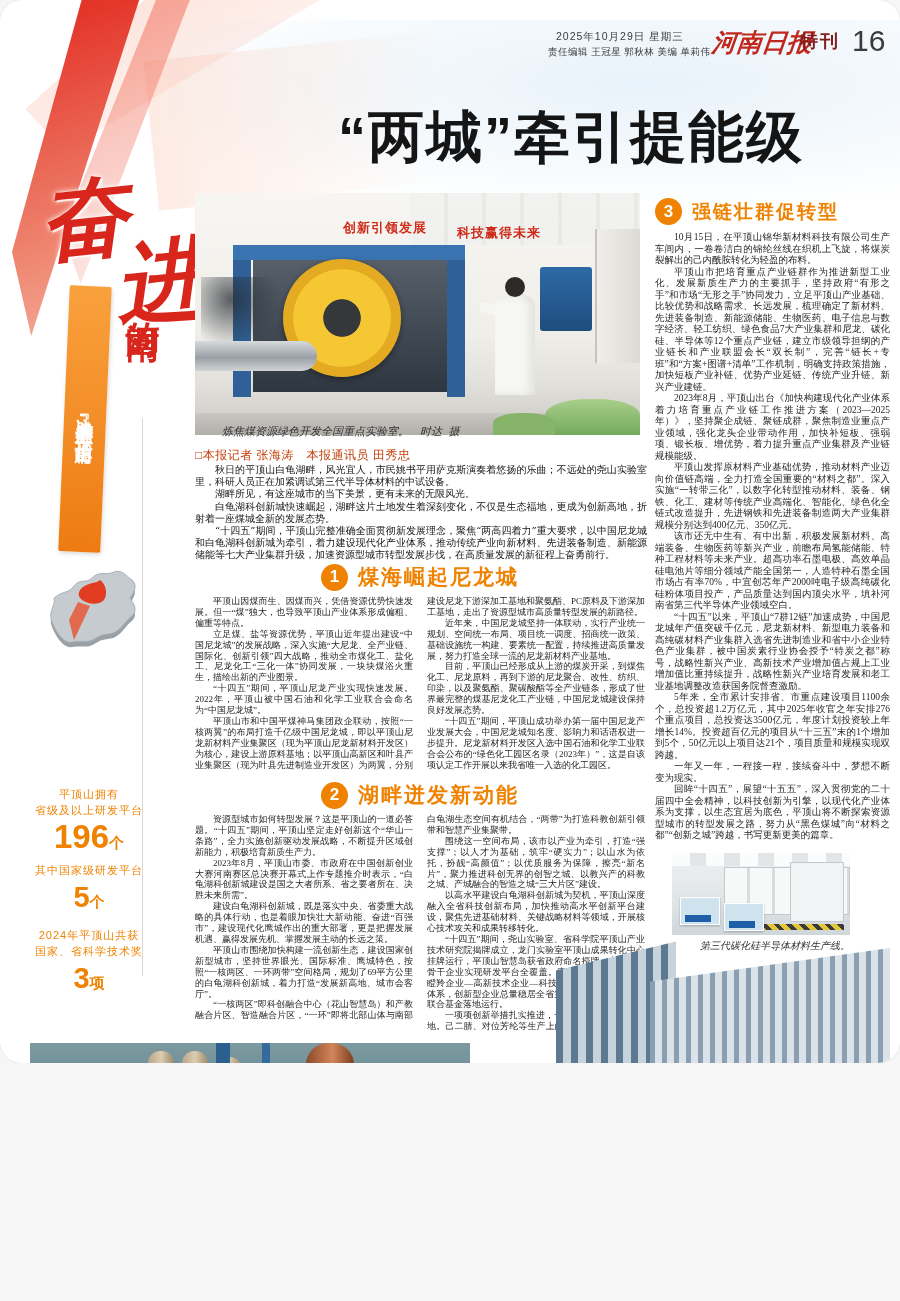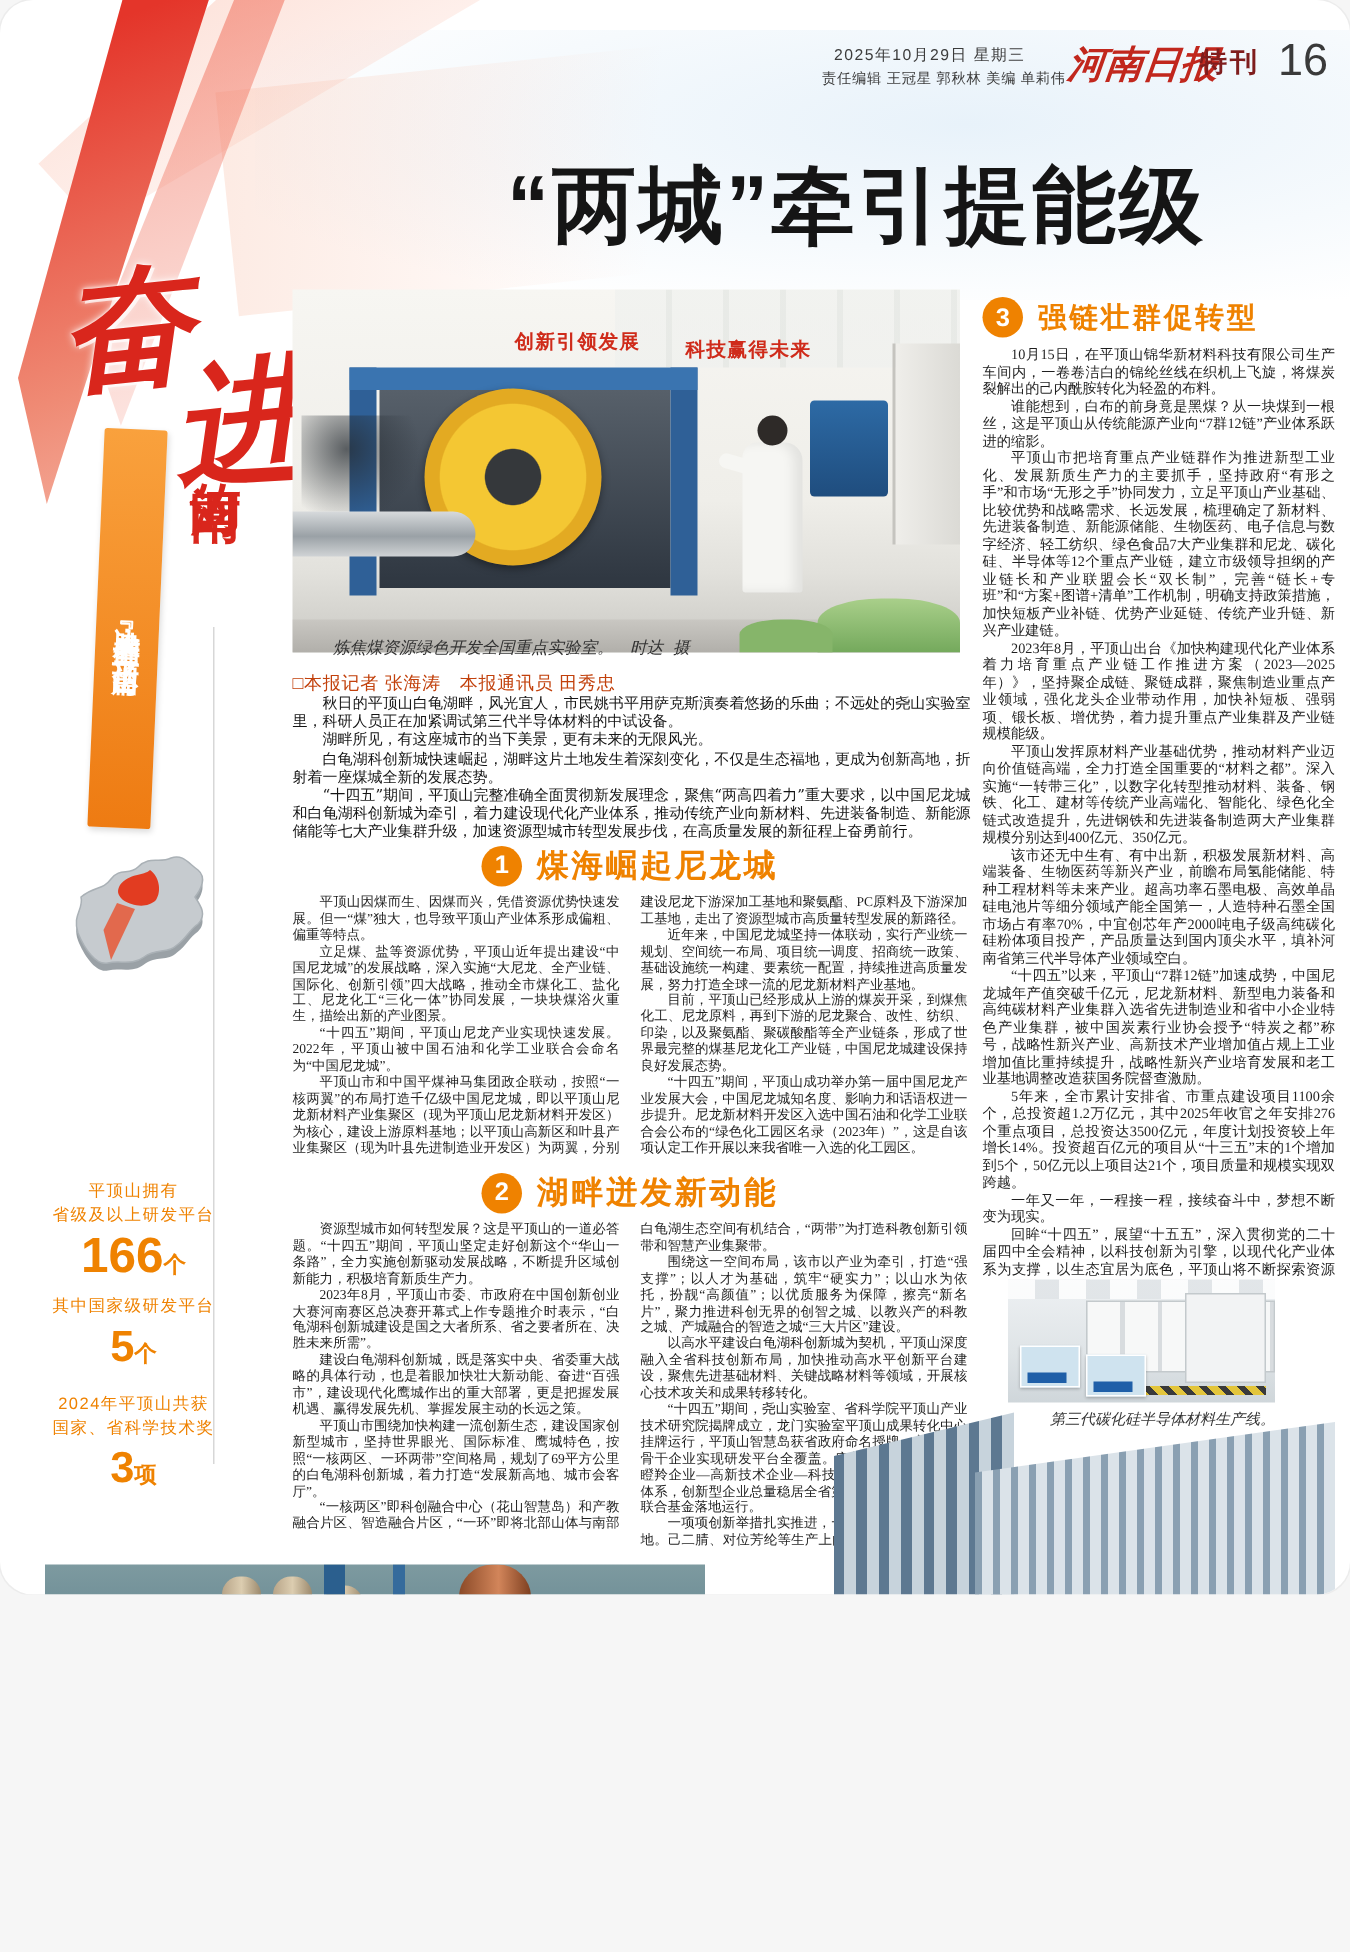--- a/index.html
+++ b/index.html
@@ -173,21 +173,21 @@
       <path d="M18,66 C14,54 22,50 20,42 C30,34 34,38 40,30 C46,22 52,28 58,22 C66,14 72,20 80,16 C88,13 92,20 98,24 C104,29 100,37 96,42 C100,48 104,54 98,60 C92,64 90,70 84,74 C78,80 70,76 62,82 C54,88 46,84 38,86 C30,88 22,76 18,66 Z" fill="#c6cbcf" stroke="#aab1b6" stroke-width="1"></path>
       <path d="M46,34 C52,26 62,28 66,24 C72,28 74,38 70,44 C64,50 54,48 48,44 C44,40 44,38 46,34 Z" fill="#e23c21"></path>
       <path d="M44,46 L56,50 L40,84 L35,64 Z" fill="#e8502c" opacity="0.8"></path>
     </svg>
   </div>
   <div class="abs vrule"></div>
 
   <div class="abs stats">
     <div class="lbl">平顶山拥有</div>
     <div class="lbl">省级及以上研发平台</div>
-    <div class="val v1"><span>166</span><span class="unit">个</span></div>
+    <div class="val v1"><span>196</span><span class="unit">个</span></div>
     <div class="lbl">其中国家级研发平台</div>
     <div class="val v2"><span>5</span><span class="unit">个</span></div>
     <div class="gap"></div>
     <div class="lbl">2024年平顶山共获</div>
     <div class="lbl">国家、省科学技术奖</div>
     <div class="val v2"><span>3</span><span class="unit">项</span></div>
   </div>
 
   <div class="abs photo1">
     <div class="abs p1-win"></div>
@@ -253,21 +253,20 @@
     <p>一项项创新举措扎实推进，一个个创新成果加速落地。己二腈、对位芳纶等生产上的一批“卡脖子”技术获得突破，开发出世界首批132毫米厚特种临氢铬钼钢，抗肠癌新药罗希替尼获国家发明专利，高压输变电、6N超高纯铜提纯等关键技术世界领先。</p>
 
   </div>
 
   <div class="abs sechead" style="left:655px;top:198px;width:235px;justify-content:flex-start;">
     <span class="num">3</span>
     <span class="t" style="font-size:19px;">强链壮群促转型</span>
   </div>
   <div class="abs body1col" style="left:655px;top:232px;width:235px;height:620px;">
     <p>10月15日，在平顶山锦华新材料科技有限公司生产车间内，一卷卷洁白的锦纶丝线在织机上飞旋，将煤炭裂解出的己内酰胺转化为轻盈的布料。</p>
-    <p>谁能想到，白布的前身竟是黑煤？从一块煤到一根丝，这是平顶山从传统能源产业向“7群12链”产业体系跃进的缩影。</p>
     <p>平顶山市把培育重点产业链群作为推进新型工业化、发展新质生产力的主要抓手，坚持政府“有形之手”和市场“无形之手”协同发力，立足平顶山产业基础、比较优势和战略需求、长远发展，梳理确定了新材料、先进装备制造、新能源储能、生物医药、电子信息与数字经济、轻工纺织、绿色食品7大产业集群和尼龙、碳化硅、半导体等12个重点产业链，建立市级领导担纲的产业链长和产业联盟会长“双长制”，完善“链长+专班”和“方案+图谱+清单”工作机制，明确支持政策措施，加快短板产业补链、优势产业延链、传统产业升链、新兴产业建链。</p>
     <p>2023年8月，平顶山出台《加快构建现代化产业体系着力培育重点产业链工作推进方案（2023—2025年）》，坚持聚企成链、聚链成群，聚焦制造业重点产业领域，强化龙头企业带动作用，加快补短板、强弱项、锻长板、增优势，着力提升重点产业集群及产业链规模能级。</p>
     <p>平顶山发挥原材料产业基础优势，推动材料产业迈向价值链高端，全力打造全国重要的“材料之都”。深入实施“一转带三化”，以数字化转型推动材料、装备、钢铁、化工、建材等传统产业高端化、智能化、绿色化全链式改造提升，先进钢铁和先进装备制造两大产业集群规模分别达到400亿元、350亿元。</p>
     <p>该市还无中生有、有中出新，积极发展新材料、高端装备、生物医药等新兴产业，前瞻布局氢能储能、特种工程材料等未来产业。超高功率石墨电极、高效单晶硅电池片等细分领域产能全国第一，人造特种石墨全国市场占有率70%，中宜创芯年产2000吨电子级高纯碳化硅粉体项目投产，产品质量达到国内顶尖水平，填补河南省第三代半导体产业领域空白。</p>
     <p>“十四五”以来，平顶山“7群12链”加速成势，中国尼龙城年产值突破千亿元，尼龙新材料、新型电力装备和高纯碳材料产业集群入选省先进制造业和省中小企业特色产业集群，被中国炭素行业协会授予“特炭之都”称号，战略性新兴产业、高新技术产业增加值占规上工业增加值比重持续提升，战略性新兴产业培育发展和老工业基地调整改造获国务院督查激励。</p>
     <p>5年来，全市累计安排省、市重点建设项目1100余个，总投资超1.2万亿元，其中2025年收官之年安排276个重点项目，总投资达3500亿元，年度计划投资较上年增长14%。投资超百亿元的项目从“十三五”末的1个增加到5个，50亿元以上项目达21个，项目质量和规模实现双跨越。</p>
     <p>一年又一年，一程接一程，接续奋斗中，梦想不断变为现实。</p>
     <p>回眸“十四五”，展望“十五五”，深入贯彻党的二十届四中全会精神，以科技创新为引擎，以现代化产业体系为支撑，以生态宜居为底色，平顶山将不断探索资源型城市的转型发展之路，努力从“黑色煤城”向“材料之都”“创新之城”跨越，书写更新更美的篇章。</p>
   </div>
 

